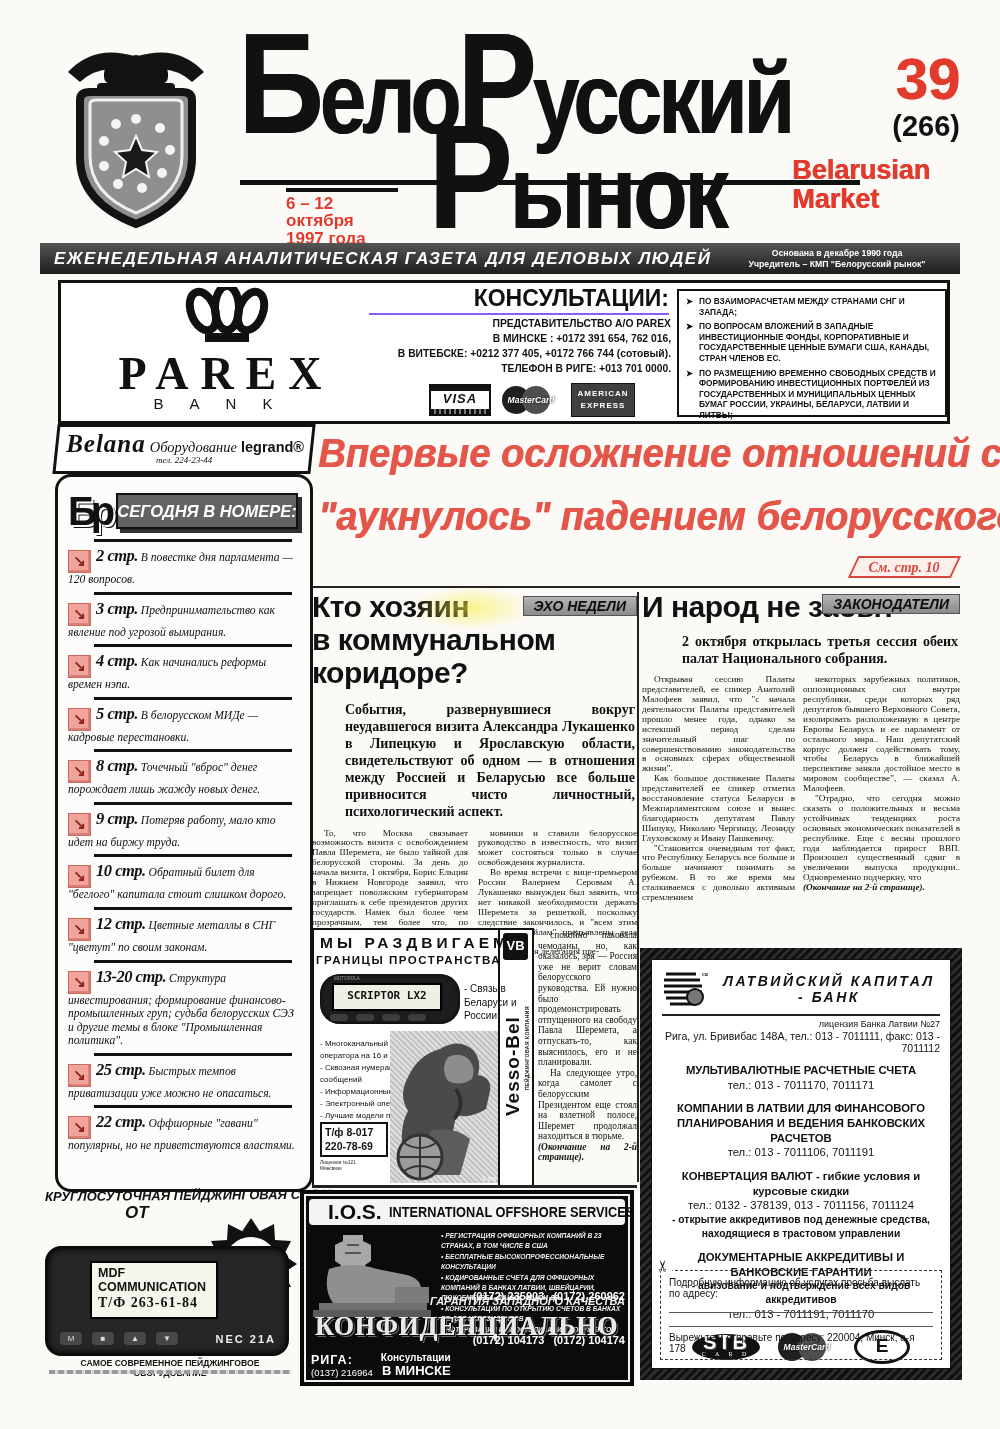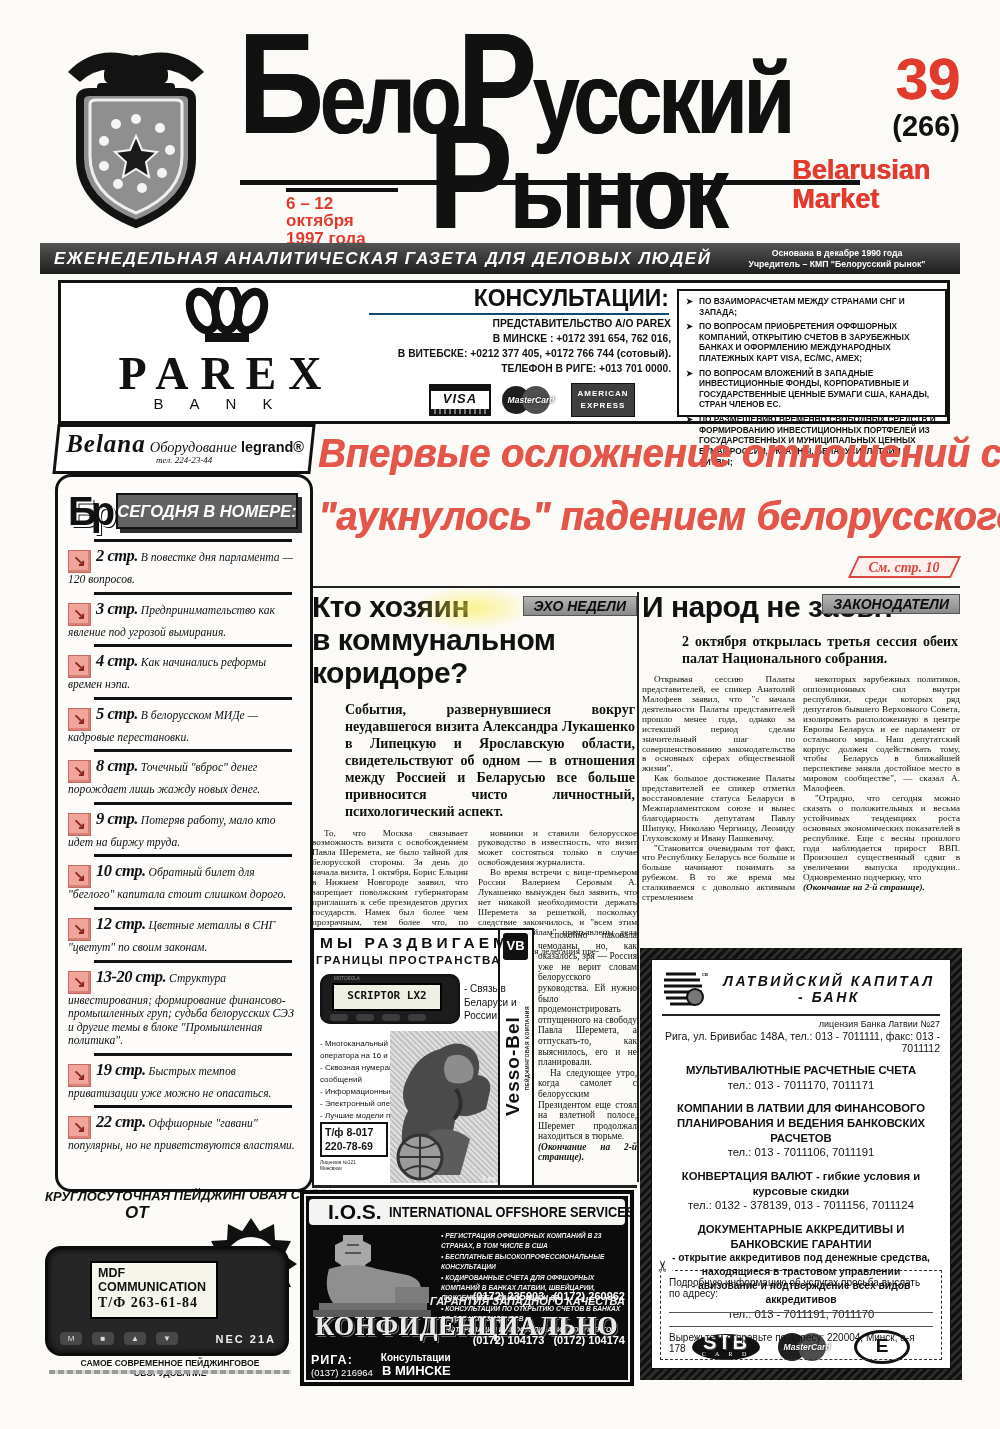--- a/index.html
+++ b/index.html
@@ -31,21 +31,21 @@
   .tagline-right{width:230px;text-align:center;font-family:"Liberation Sans",sans-serif;font-weight:bold;
     font-size:8.7px;line-height:1.25;padding-right:8px;}
   
   .parex{left:58px;top:280px;width:886px;height:138px;border:3px solid #111;background:#fff;}
   .parex-crown{left:118px;top:4px;}
   .parex-name{left:10px;top:64px;width:310px;text-align:center;font-weight:bold;font-size:46px;
     letter-spacing:12px;font-family:"Liberation Serif",serif;}
   .parex-bank{left:10px;top:112px;width:310px;text-align:center;font-family:"Liberation Sans",sans-serif;
     font-size:15px;letter-spacing:26px;}
   .parex-consult{left:308px;top:2px;width:300px;text-align:right;font-family:"Liberation Sans",sans-serif;
-    font-weight:bold;font-size:23px;border-bottom:2px solid #0c4a6e;padding-bottom:1px;}
+    font-weight:bold;font-size:23px;border-bottom:2px solid #8b5cf6;padding-bottom:1px;}
   .parex-contacts{left:288px;top:34px;width:322px;text-align:right;font-family:"Liberation Sans",sans-serif;
     font-weight:bold;font-size:10.3px;line-height:1.45;}
   .parex-cards{left:368px;top:100px;display:flex;gap:9px;align-items:center;}
   .visa{width:58px;height:28px;background:#fff;border:2px solid #111;position:relative;overflow:hidden;}
   .visa .band{position:absolute;left:0;right:0;height:5px;background:#111;}
   .visa .b1{top:0}.visa .b2{bottom:0;background:repeating-linear-gradient(90deg,#111 0 3px,#777 3px 5px);}
   .visa .vtxt{position:absolute;left:0;right:0;top:5px;text-align:center;font-family:"Liberation Sans",sans-serif;
     font-weight:bold;font-style:italic;font-size:13px;letter-spacing:1px;}
   .mc{width:62px;height:30px;position:relative;}
   .mc .c1,.mc .c2{position:absolute;top:1px;width:28px;height:28px;border-radius:50%;}
@@ -111,21 +111,21 @@
     font-weight:bold;font-size:15.5px;letter-spacing:4px;white-space:nowrap;}
   .vesso-h2{left:2px;top:24px;width:182px;text-align:center;font-family:"Liberation Sans",sans-serif;
     font-weight:bold;font-size:11.5px;letter-spacing:1.5px;white-space:nowrap;}
   .vstrip{position:absolute;right:0;top:0;bottom:0;width:32px;border-left:2px solid #111;}
   .vb-box{position:absolute;left:3px;top:3px;width:25px;height:27px;background:#111;color:#fff;
     font-family:"Liberation Sans",sans-serif;font-weight:bold;font-size:13px;text-align:center;line-height:26px;border-radius:3px;}
   .vbrand{position:absolute;left:2px;top:36px;writing-mode:vertical-rl;transform:rotate(180deg);
     font-family:"Liberation Sans",sans-serif;font-weight:bold;font-size:19px;letter-spacing:1px;height:150px;}
   .vbrand-sub{position:absolute;left:24px;top:40px;writing-mode:vertical-rl;transform:rotate(180deg);
     font-family:"Liberation Sans",sans-serif;font-weight:bold;font-size:5px;letter-spacing:.5px;height:120px;color:#222;}
-  .pager1{left:6px;top:44px;width:140px;height:50px;background:#1d1d1d;border-radius:10px;box-shadow:inset 0 0 4px #000;}
+  .pager1{left:6px;top:44px;width:140px;height:50px;background:#1d1d1d;border-radius:20px;box-shadow:inset 0 0 4px #000;}
   .pager1 .scr{position:absolute;left:12px;top:9px;width:106px;height:24px;background:#eef0e4;border:2px solid #000;
     font-family:"DejaVu Sans Mono",monospace;font-weight:bold;font-size:11px;text-align:center;line-height:22px;}
   .pager1 .mot{position:absolute;left:14px;top:2px;color:#999;font-size:4.5px;font-family:"Liberation Sans",sans-serif;}
   .pager1 .btns{position:absolute;left:10px;top:40px;display:flex;gap:8px;}
   .pager1 .btns i{width:18px;height:7px;background:#3c3c3c;border-radius:3px;}
   .vesso-tag{left:150px;top:52px;width:60px;font-family:"Liberation Sans",sans-serif;font-size:10px;line-height:1.35;}
   .vesso-feat{left:6px;top:108px;width:112px;font-family:"Liberation Sans",sans-serif;font-size:8px;line-height:1.5;}
   .vesso-phone{left:6px;top:192px;width:58px;border:2px solid #111;padding:2px 3px;
     font-family:"Liberation Sans",sans-serif;font-weight:bold;font-size:10.5px;line-height:1.3;}
   .vesso-lic{left:6px;top:230px;font-family:"Liberation Sans",sans-serif;font-size:4.8px;line-height:1.3;color:#222;}
@@ -292,21 +292,20 @@
     </div>
     <div class="abs parex-bullets">
 
         <div class="pb-item">
           <span class="arr">➤</span>
           <span>ПО  ВЗАИМОРАСЧЕТАМ  МЕЖДУ  СТРАНАМИ  СНГ  И  ЗАПАДА;</span>
         </div>
 
         <div class="pb-item">
           <span class="arr">➤</span>
-          <span>ПО ВОПРОСАМ ПРИОБРЕТЕНИЯ ОФФШОРНЫХ КОМПАНИЙ, ОТКРЫТИЮ СЧЕТОВ В ЗАРУБЕЖНЫХ БАНКАХ И ОФОРМЛЕНИЮ МЕЖДУНАРОДНЫХ ПЛАТЕЖНЫХ КАРТ VISA, EC/MC, AMEX;</span>
         </div>
 
         <div class="pb-item">
           <span class="arr">➤</span>
           <span>ПО ВОПРОСАМ ВЛОЖЕНИЙ В ЗАПАДНЫЕ ИНВЕСТИЦИОННЫЕ ФОНДЫ, КОРПОРАТИВНЫЕ И ГОСУДАРСТВЕННЫЕ ЦЕННЫЕ БУМАГИ США, КАНАДЫ, СТРАН ЧЛЕНОВ ЕС.</span>
         </div>
 
         <div class="pb-item">
           <span class="arr">➤</span>
           <span>ПО РАЗМЕЩЕНИЮ ВРЕМЕННО СВОБОДНЫХ СРЕДСТВ И ФОРМИРОВАНИЮ ИНВЕСТИЦИОННЫХ ПОРТФЕЛЕЙ ИЗ ГОСУДАРСТВЕННЫХ И МУНИЦИПАЛЬНЫХ ЦЕННЫХ БУМАГ РОССИИ, УКРАИНЫ, БЕЛАРУСИ, ЛАТВИИ И ЛИТВЫ;</span>
@@ -377,21 +376,21 @@
           <p><span class="toc-ico">↘</span><span class="toc-pg">12 стр.</span> <span>Цветные металлы в СНГ "цветут" по своим законам.</span></p>
         </div>
 
         <div class="toc-item">
           <div class="trule"></div>
           <p><span class="toc-ico">↘</span><span class="toc-pg">13-20 стр.</span> <span>Структура инвестирования; формирование финансово-промышленных груп; судьба белорусских СЭЗ и другие темы в блоке "Промышленная политика".</span></p>
         </div>
 
         <div class="toc-item">
           <div class="trule"></div>
-          <p><span class="toc-ico">↘</span><span class="toc-pg">19 стр.</span> <span>Быстрых темпов приватизации уже можно не опасаться.</span></p>
+          <p><span class="toc-ico">↘</span><span class="toc-pg">25 стр.</span> <span>Быстрых темпов приватизации уже можно не опасаться.</span></p>
         </div>
 
         <div class="toc-item">
           <div class="trule"></div>
           <p><span class="toc-ico">↘</span><span class="toc-pg">22 стр.</span> <span>Оффшорные "гавани" популярны, но не приветствуются властями.</span></p>
         </div>
       </div>
   </aside>
 
   <article class="abs art1">
@@ -513,22 +512,22 @@
       <div class="lv-lic">лицензия Банка Латвии №27</div>
       <div class="lv-addr">Рига, ул. Бривибас 148А, тел.: 013 - 7011111, факс: 013 - 7011112</div>
       <div>
 
       <div class="lv-line" data-style="title">МУЛЬТИВАЛЮТНЫЕ РАСЧЕТНЫЕ СЧЕТА</div>
           <div class="lv-line" data-style="phone">тел.: 013 - 7011170, 7011171</div>
           <div class="lv-line" data-style="title">КОМПАНИИ В ЛАТВИИ ДЛЯ ФИНАНСОВОГО ПЛАНИРОВАНИЯ И ВЕДЕНИЯ БАНКОВСКИХ РАСЧЕТОВ</div>
           <div class="lv-line" data-style="phone">тел.: 013 - 7011106, 7011191</div>
           <div class="lv-line" data-style="title">КОНВЕРТАЦИЯ ВАЛЮТ - гибкие условия и курсовые скидки</div>
           <div class="lv-line" data-style="phone">тел.: 0132 - 378139, 013 - 7011156, 7011124</div>
+          <div class="lv-line" data-style="sub">- открытие аккредитивов под денежные средства, находящиеся в трастовом управлении</div>
           <div class="lv-line" data-style="title">ДОКУМЕНТАРНЫЕ АККРЕДИТИВЫ И БАНКОВСКИЕ ГАРАНТИИ</div>
-          <div class="lv-line" data-style="sub">- открытие аккредитивов под денежные средства, находящиеся в трастовом управлении</div>
           <div class="lv-line" data-style="sub">- авизование и подтверждение всех видов аккредитивов</div>
           <div class="lv-line" data-style="phone">тел.: 013 - 7011191, 7011170</div>
         </div>
       <div class="lv-cards">
         <div class="stb">
           <div class="s1">STB</div>
           <div class="s2">C A R D</div>
         </div>
         <div class="mc">
           <div class="c1"></div>

